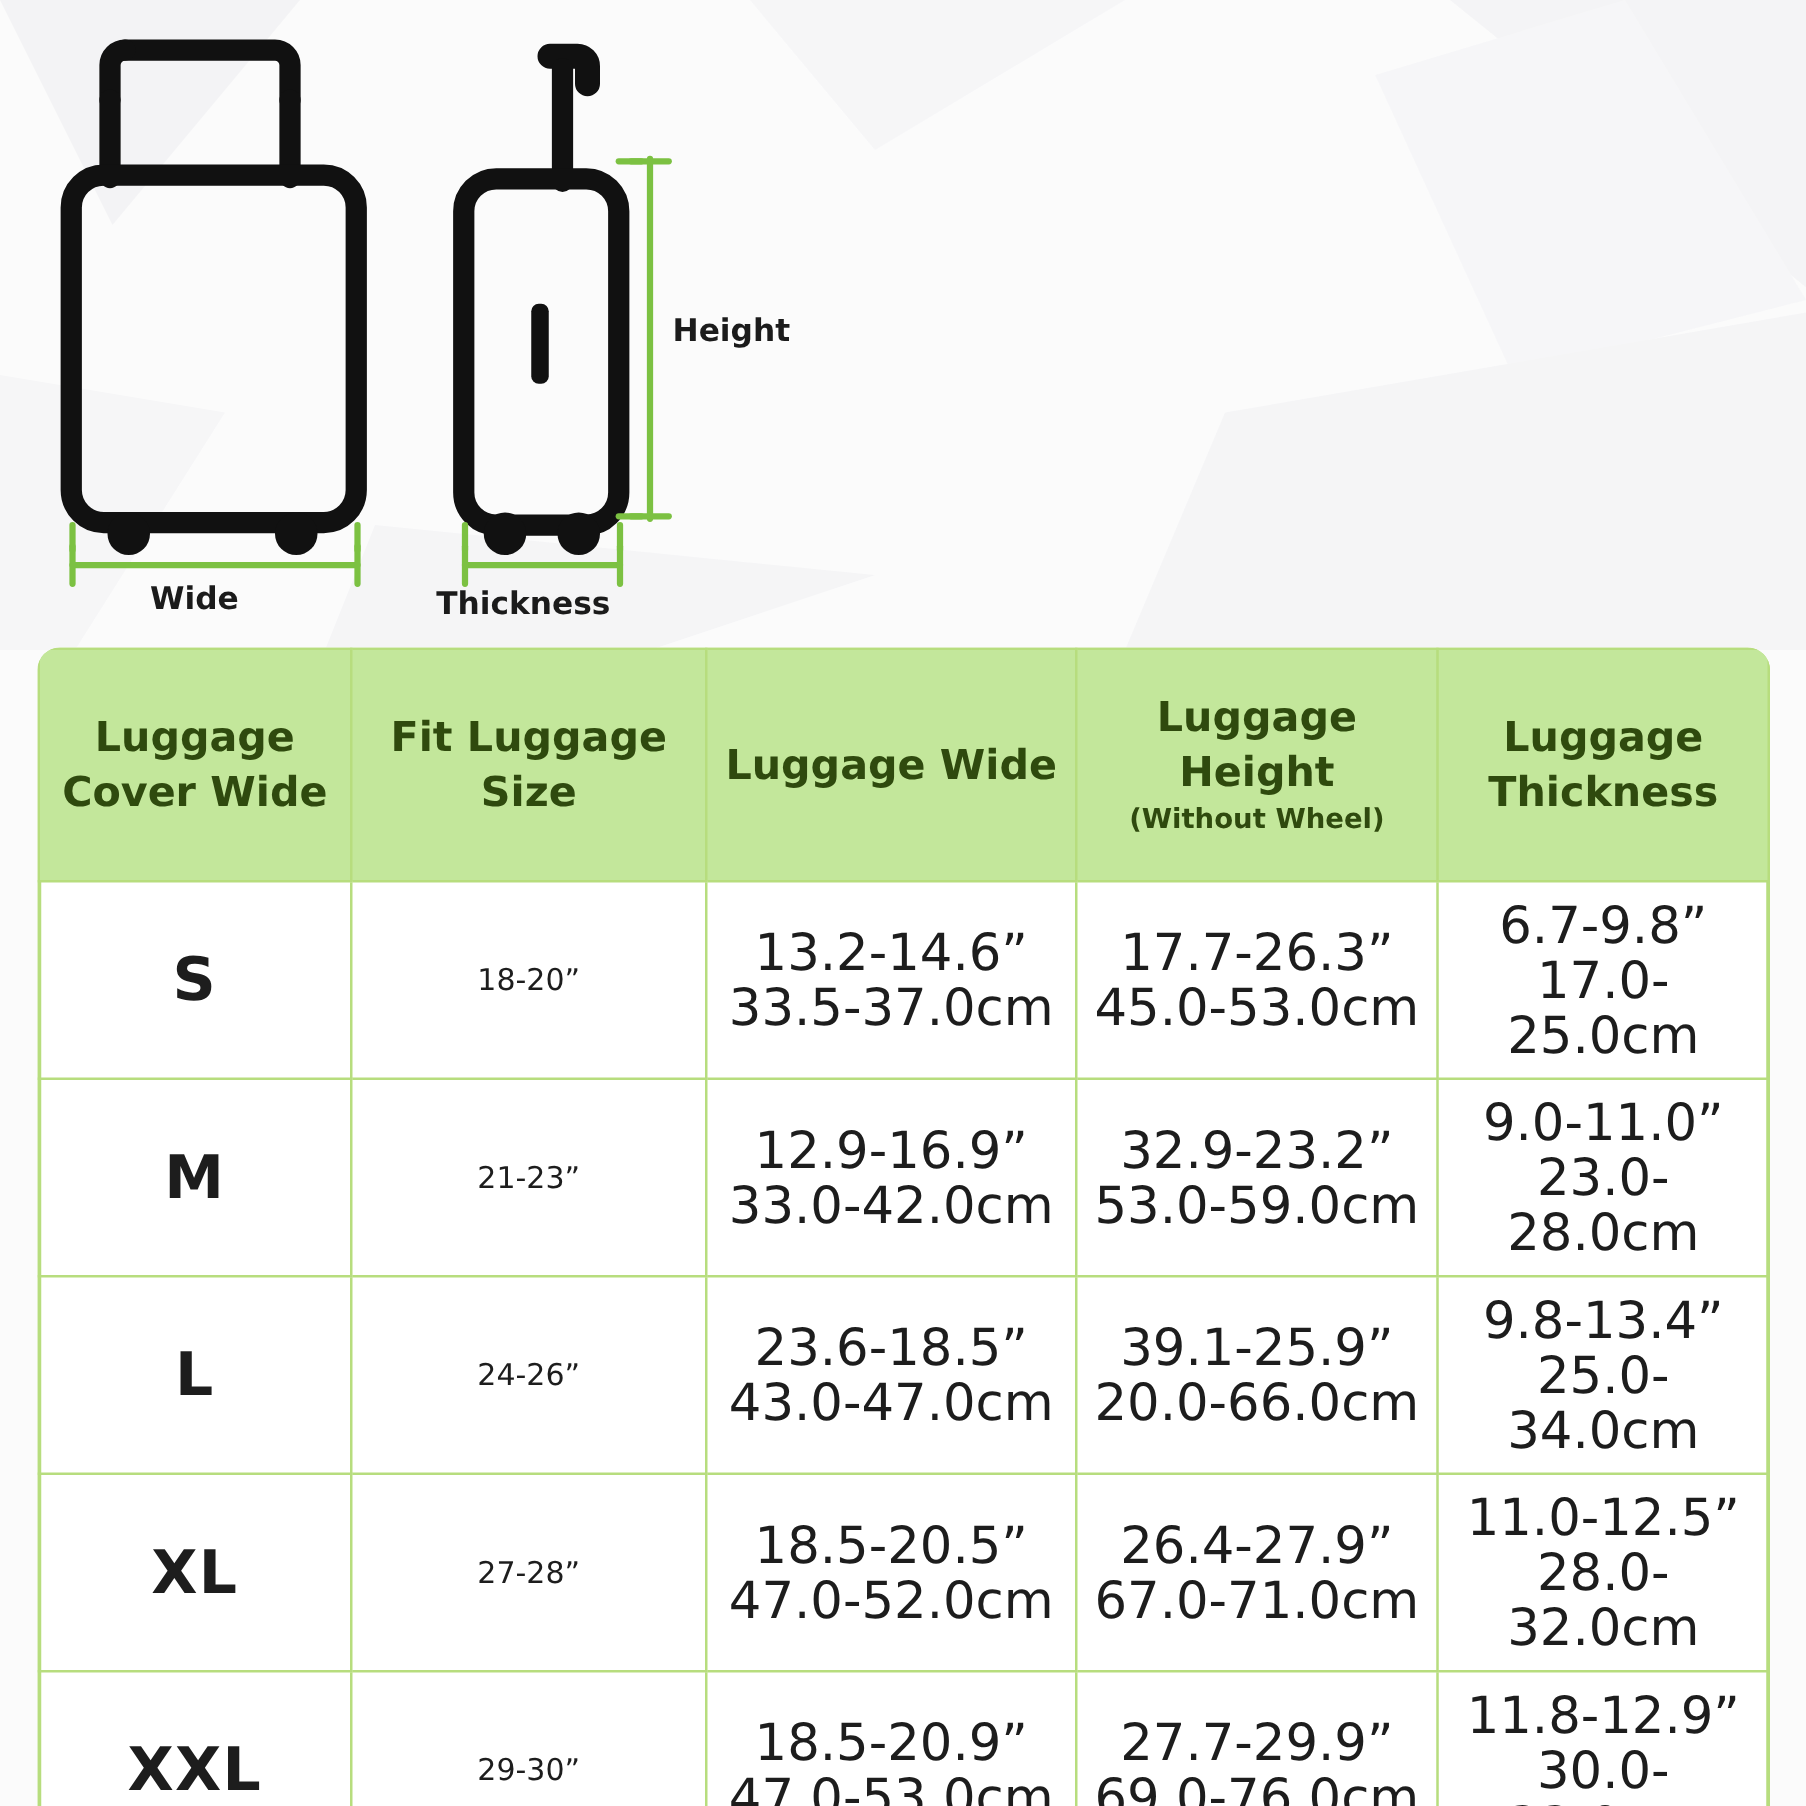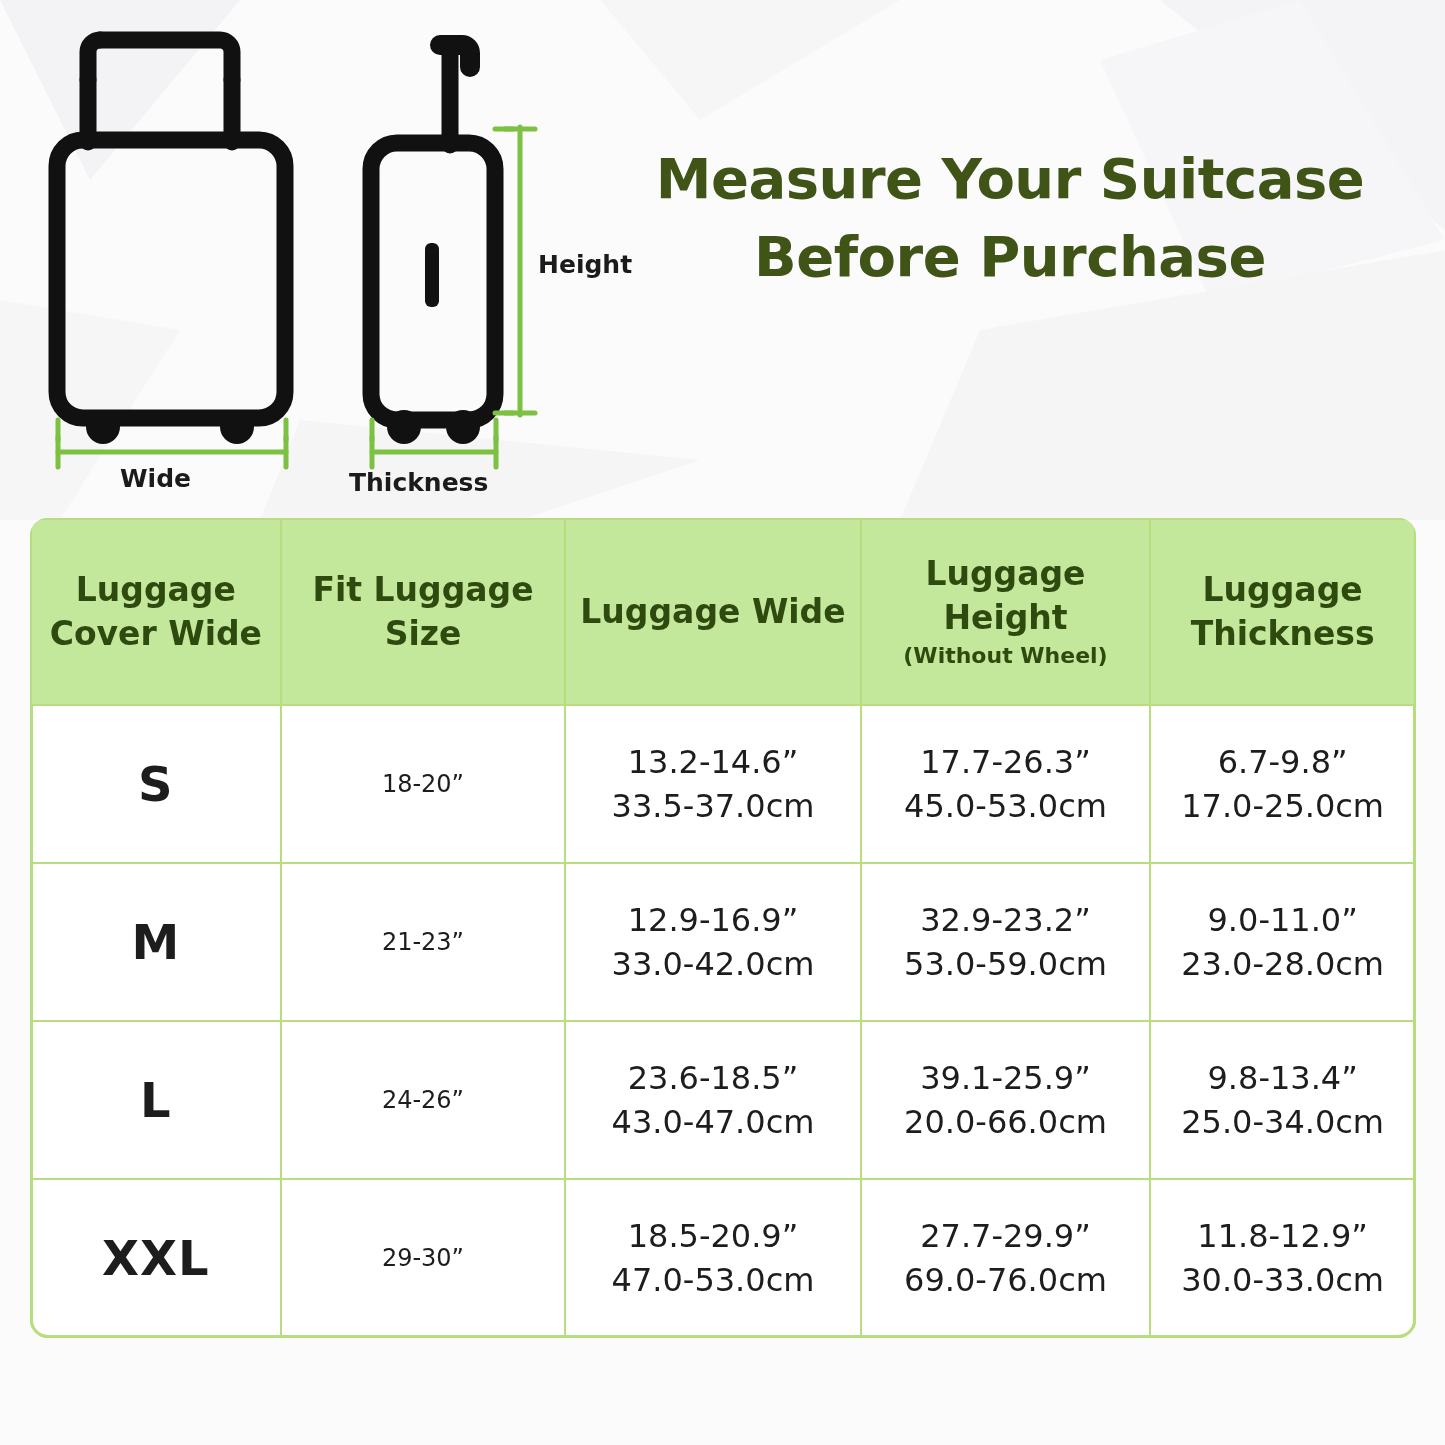--- a/index.html
+++ b/index.html
@@ -90,21 +90,21 @@
   }
   #size-table thead th .sub {
     display: block;
     font-size: 22px;
     font-weight: bold;
     line-height: 32px;
   }
   #size-table tbody td {
     height: 148px;
     font-family: "DejaVu Sans", sans-serif;
-    font-size: 32px;
+    font-size: 41px;
     line-height: 44px;
     padding: 4px 6px;
   }
   #size-table tbody td.size-cell {
     font-size: 48px;
     font-weight: bold;
     letter-spacing: 1px;
   }
   #size-table tbody td.fit-cell {
     font-size: 24px;
@@ -190,24 +190,20 @@
         <path d="M372 420 v20"></path>
         <path d="M496 420 v20"></path>
       </g>
     </svg>
 
     <div class="measure-label" style="left:538px; top:250px;">Height</div>
     <div class="measure-label" style="left:120px; top:464px;">Wide</div>
     <div class="measure-label" style="left:349px; top:468px;">Thickness</div>
   </div>
 
-  <div id="title-block">
-    <div class="line">Measure Your Suitcase</div>
-    <div class="line">Before Purchase</div>
-  </div>
 
   <table id="size-table">
     <colgroup>
       <col class="c1">
         <col class="c2">
         <col class="c3">
         <col class="c4">
         <col class="c5">
     </colgroup>
     <thead>
@@ -278,20 +274,36 @@
         <td class="dual">
           <span>39.1-25.9”</span>
           <span>20.0-66.0cm</span>
         </td>
         <td class="dual">
           <span>9.8-13.4”</span>
           <span>25.0-34.0cm</span>
         </td>
       </tr>
       <tr>
+        <td class="size-cell">XL</td>
+        <td class="fit-cell">27-28”</td>
+        <td class="dual">
+          <span>18.5-20.5”</span>
+          <span>47.0-52.0cm</span>
+        </td>
+        <td class="dual">
+          <span>26.4-27.9”</span>
+          <span>67.0-71.0cm</span>
+        </td>
+        <td class="dual">
+          <span>11.0-12.5”</span>
+          <span>28.0-32.0cm</span>
+        </td>
+      </tr>
+      <tr>
         <td class="size-cell">XXL</td>
         <td class="fit-cell">29-30”</td>
         <td class="dual">
           <span>18.5-20.9”</span>
           <span>47.0-53.0cm</span>
         </td>
         <td class="dual">
           <span>27.7-29.9”</span>
           <span>69.0-76.0cm</span>
         </td>

